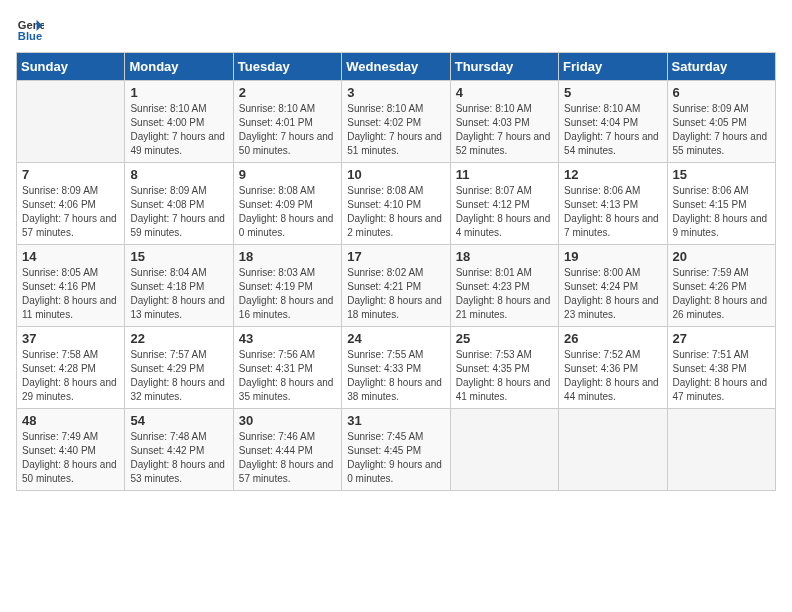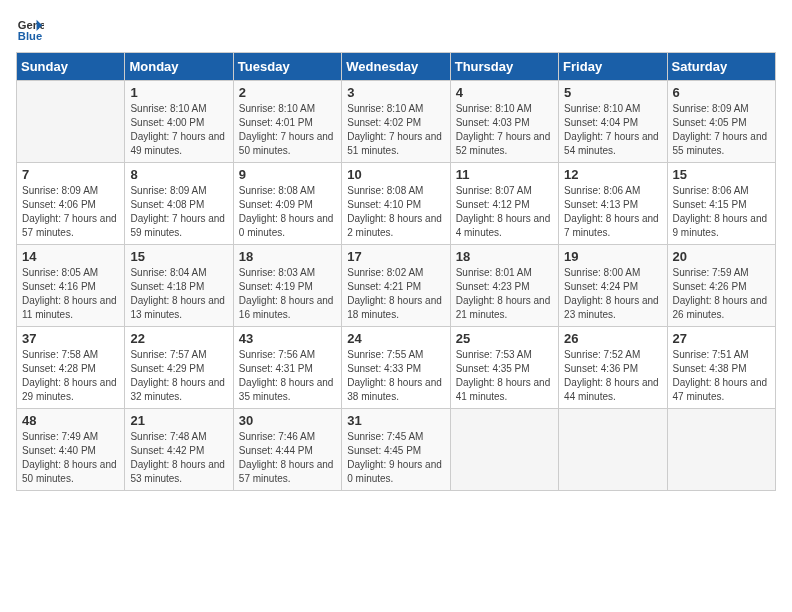--- a/index.html
+++ b/index.html
@@ -227,21 +227,21 @@
           <span class="day-number">27</span>
           <div class="day-info">Sunrise: 7:51 AM<br>Sunset: 4:38 PM<br>Daylight: 8 hours and 47 minutes.</div>
         </td>
       </tr>
       <tr>
         <td>
           <span class="day-number">48</span>
           <div class="day-info">Sunrise: 7:49 AM<br>Sunset: 4:40 PM<br>Daylight: 8 hours and 50 minutes.</div>
         </td>
         <td>
-          <span class="day-number">21</span>
+          <span class="day-number">54</span>
           <div class="day-info">Sunrise: 7:48 AM<br>Sunset: 4:42 PM<br>Daylight: 8 hours and 53 minutes.</div>
         </td>
         <td>
           <span class="day-number">30</span>
           <div class="day-info">Sunrise: 7:46 AM<br>Sunset: 4:44 PM<br>Daylight: 8 hours and 57 minutes.</div>
         </td>
         <td>
           <span class="day-number">31</span>
           <div class="day-info">Sunrise: 7:45 AM<br>Sunset: 4:45 PM<br>Daylight: 9 hours and 0 minutes.</div>
         </td>

